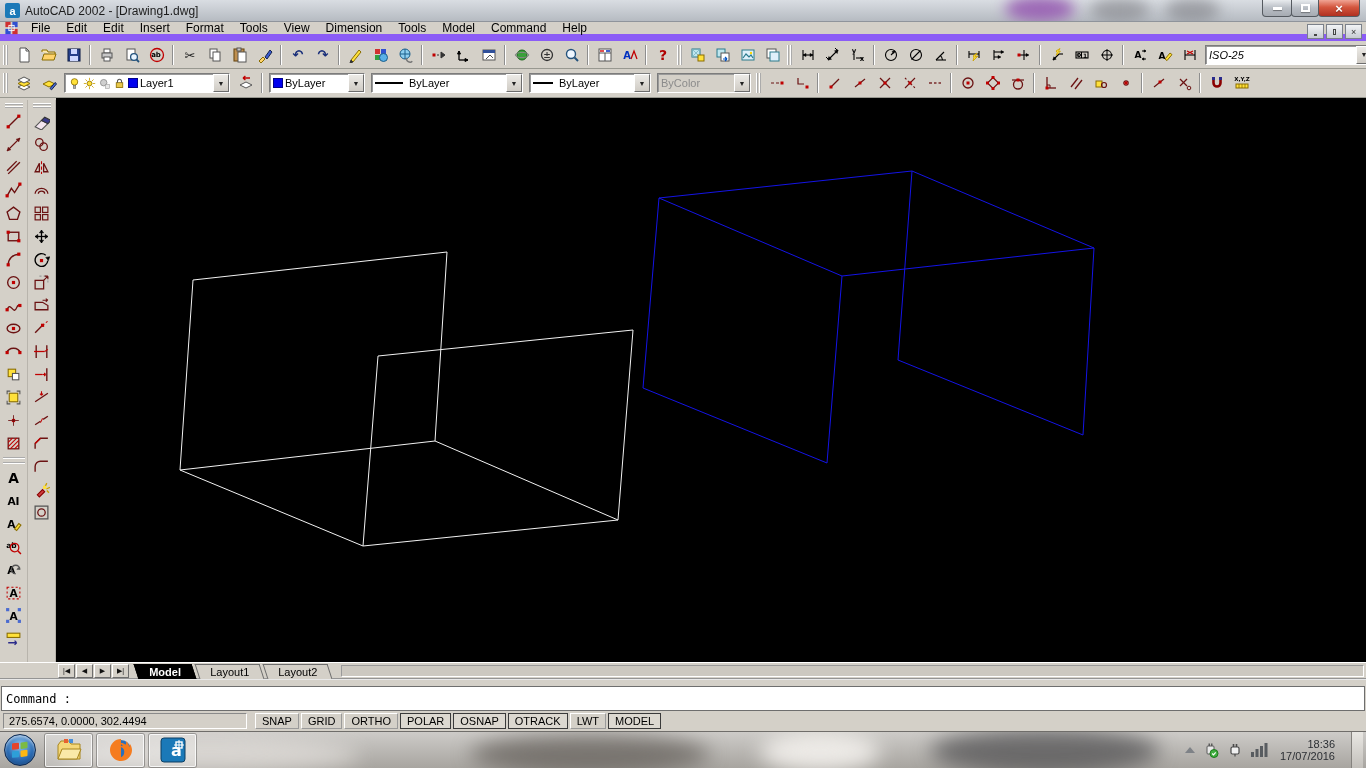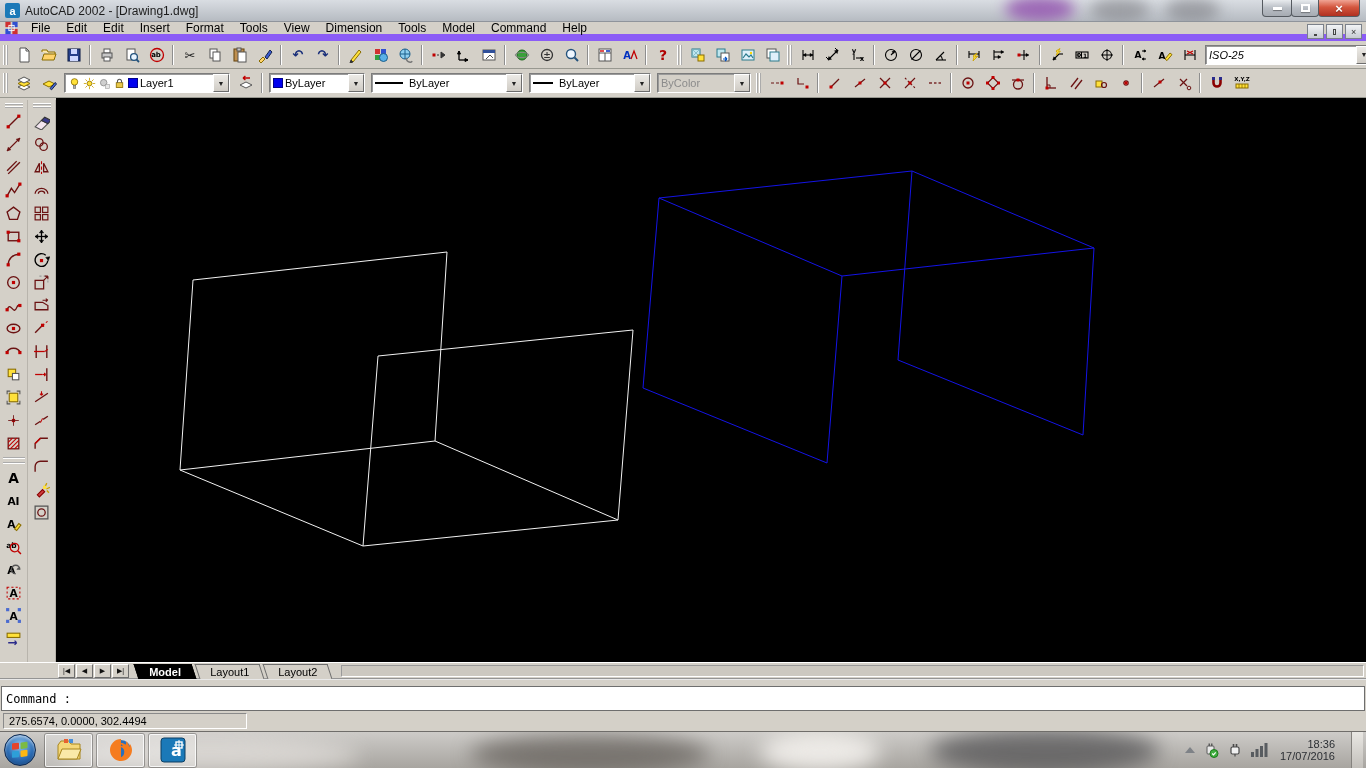--- a/index.html
+++ b/index.html
@@ -1022,20 +1022,30 @@
   </div>
 
   <div class="cmd-spacer"></div>
 
   <div class="cmdline">
     <span>Command :</span>
   </div>
 
   <div class="statusbar">
     <div class="coords">275.6574, 0.0000, 302.4494</div>
+    <div id="status-toggles" style="display:flex;align-items:center;">
+        <div class="stog">SNAP</div>
+        <div class="stog">GRID</div>
+        <div class="stog">ORTHO</div>
+        <div class="stog on">POLAR</div>
+        <div class="stog on">OSNAP</div>
+        <div class="stog on">OTRACK</div>
+        <div class="stog">LWT</div>
+        <div class="stog on">MODEL</div>
+      </div>
   </div>
 
   <div class="taskbar">
     <div class="tb-blob tbb4"></div>
     <div class="tb-blob tbb1"></div>
     <div class="tb-blob tbb2"></div>
     <div class="tb-blob tbb3"></div>
     <button class="startbtn">
       <span class="orb">
         <svg width="18" height="18" viewBox="0 0 18 18">

